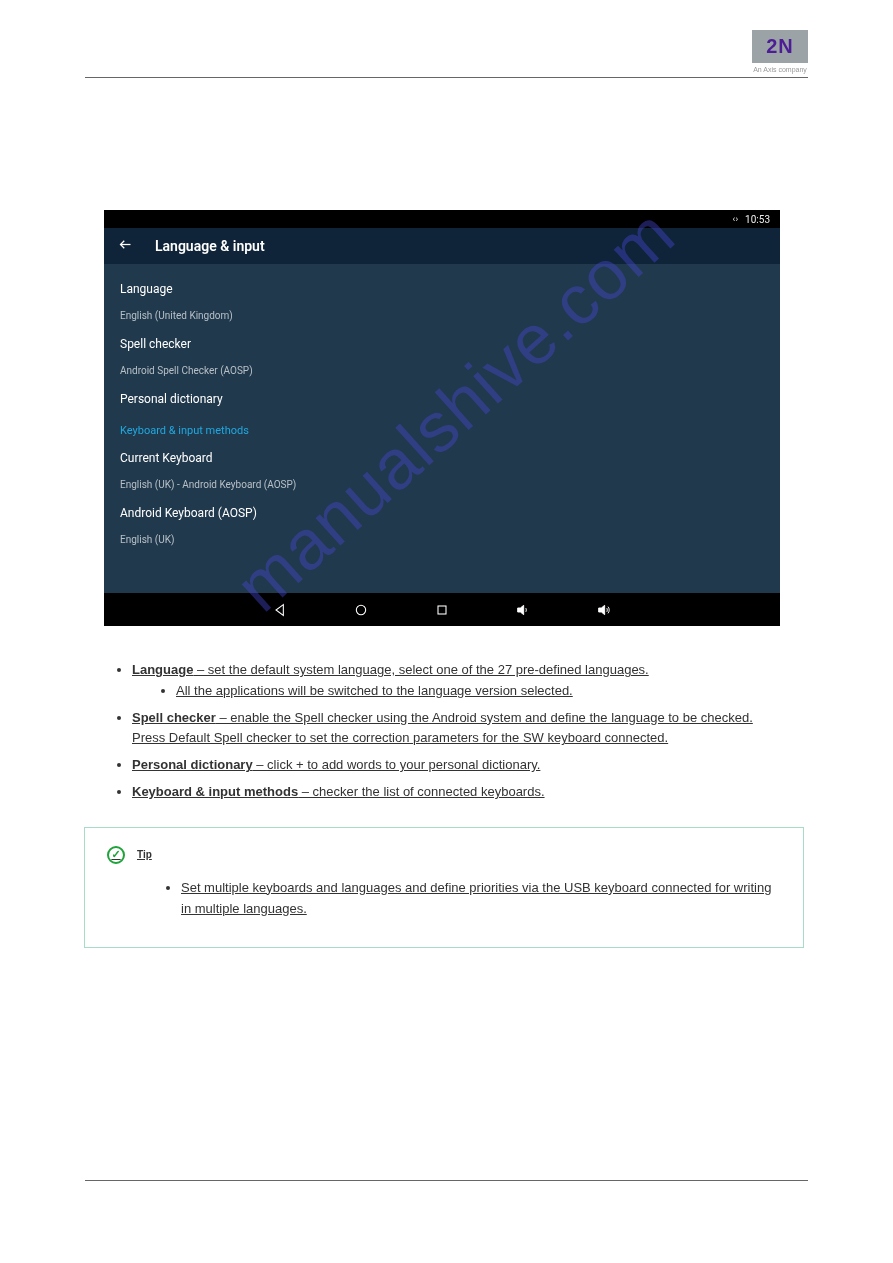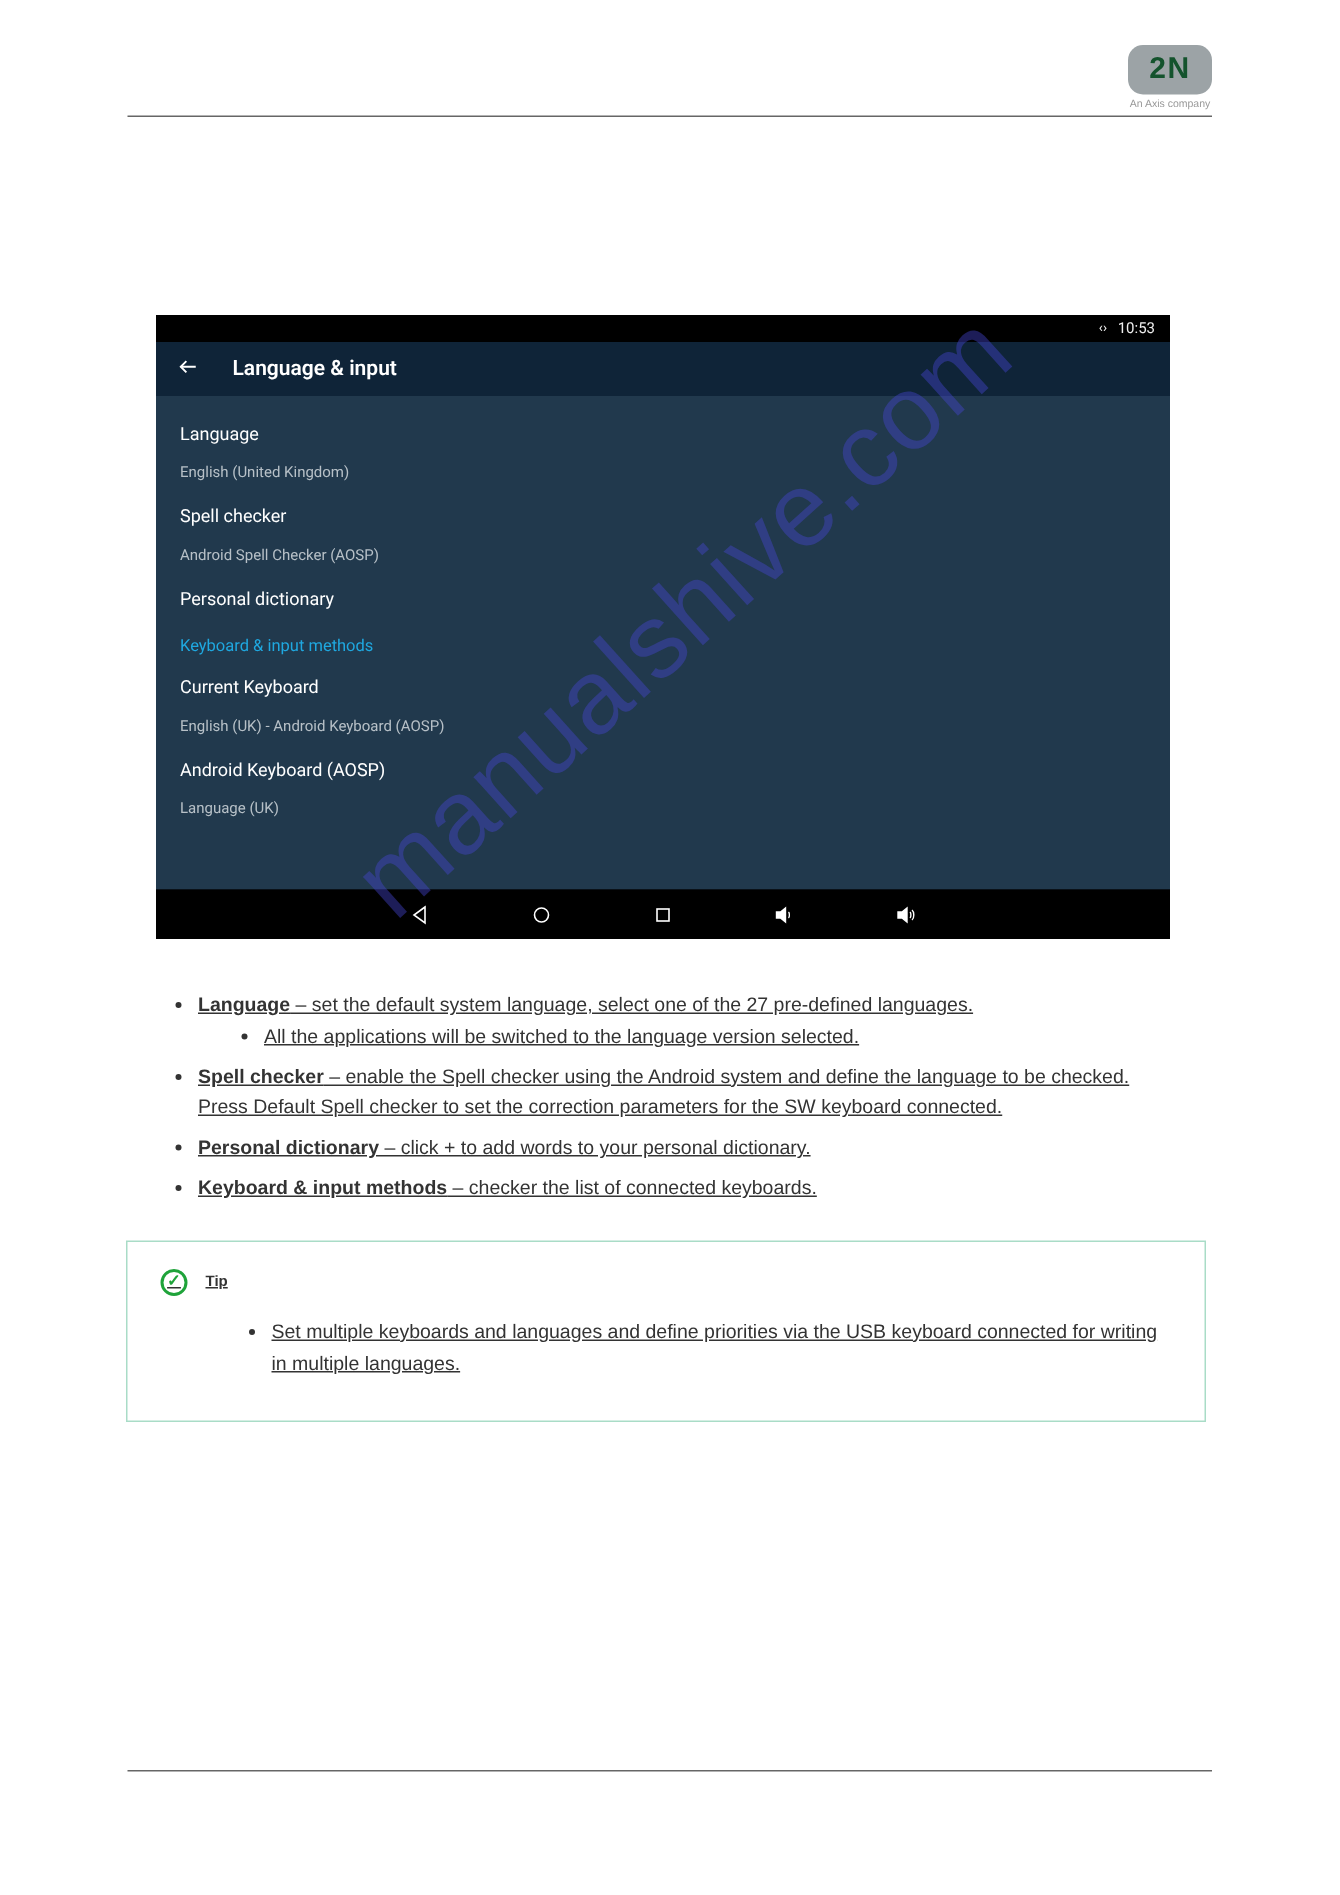--- a/index.html
+++ b/index.html
@@ -23,25 +23,25 @@
   .logo-area {
     position: absolute;
     top: 30px;
     right: 85px;
     text-align: center;
   }
   .logo-box {
     width: 56px;
     height: 33px;
     background: #9ca3a6;
-    border-radius: 10px;
+    border-radius: 0;
     display: flex;
     align-items: center;
     justify-content: center;
-    color: #14532d;
+    color: #4c1d95;
     font-weight: 700;
     font-size: 20px;
     letter-spacing: 1px;
     font-family: Arial, sans-serif;
   }
   .logo-tag {
     font-size: 7px;
     color: #999;
     margin-top: 3px;
     display: block;
@@ -229,21 +229,21 @@
         </div>
 
         <div class="section-head">Keyboard &amp; input methods</div>
 
         <div class="set-item">
           <div class="set-title">Current Keyboard</div>
           <div class="set-sub">English (UK) - Android Keyboard (AOSP)</div>
         </div>
         <div class="set-item">
           <div class="set-title">Android Keyboard (AOSP)</div>
-          <div class="set-sub">Language (UK)</div>
+          <div class="set-sub">English (UK)</div>
         </div>
       </div>
 
       <div class="nav-bar">
         <span class="icon">
           <svg viewBox="0 0 24 24" fill="none" stroke="#fff" stroke-width="1.6">
               <path d="M17 4 L6 12 L17 20 Z"></path>
             </svg>
         </span>
         <span class="icon">

